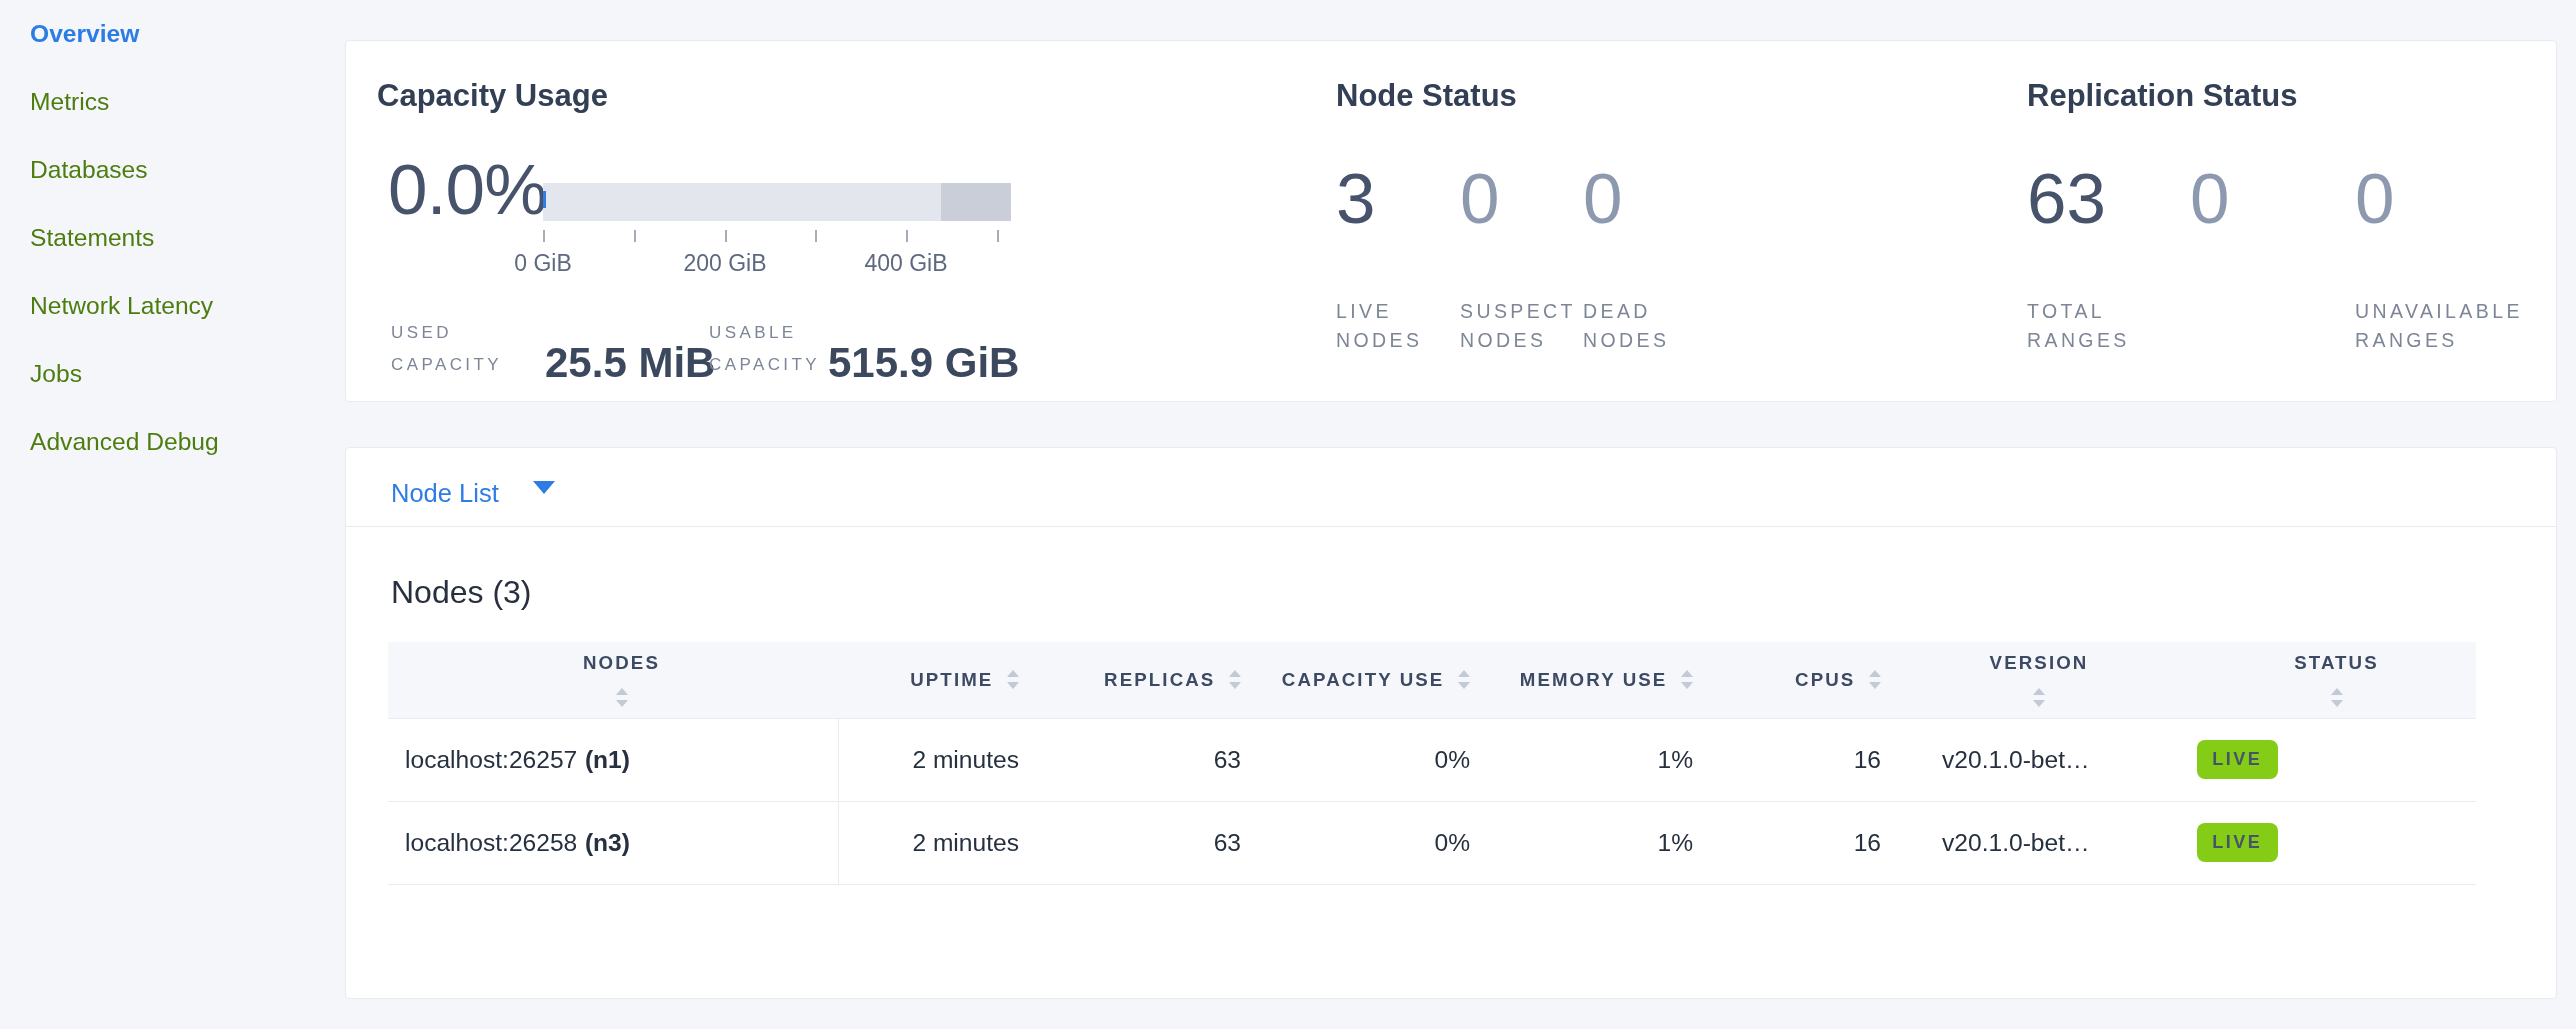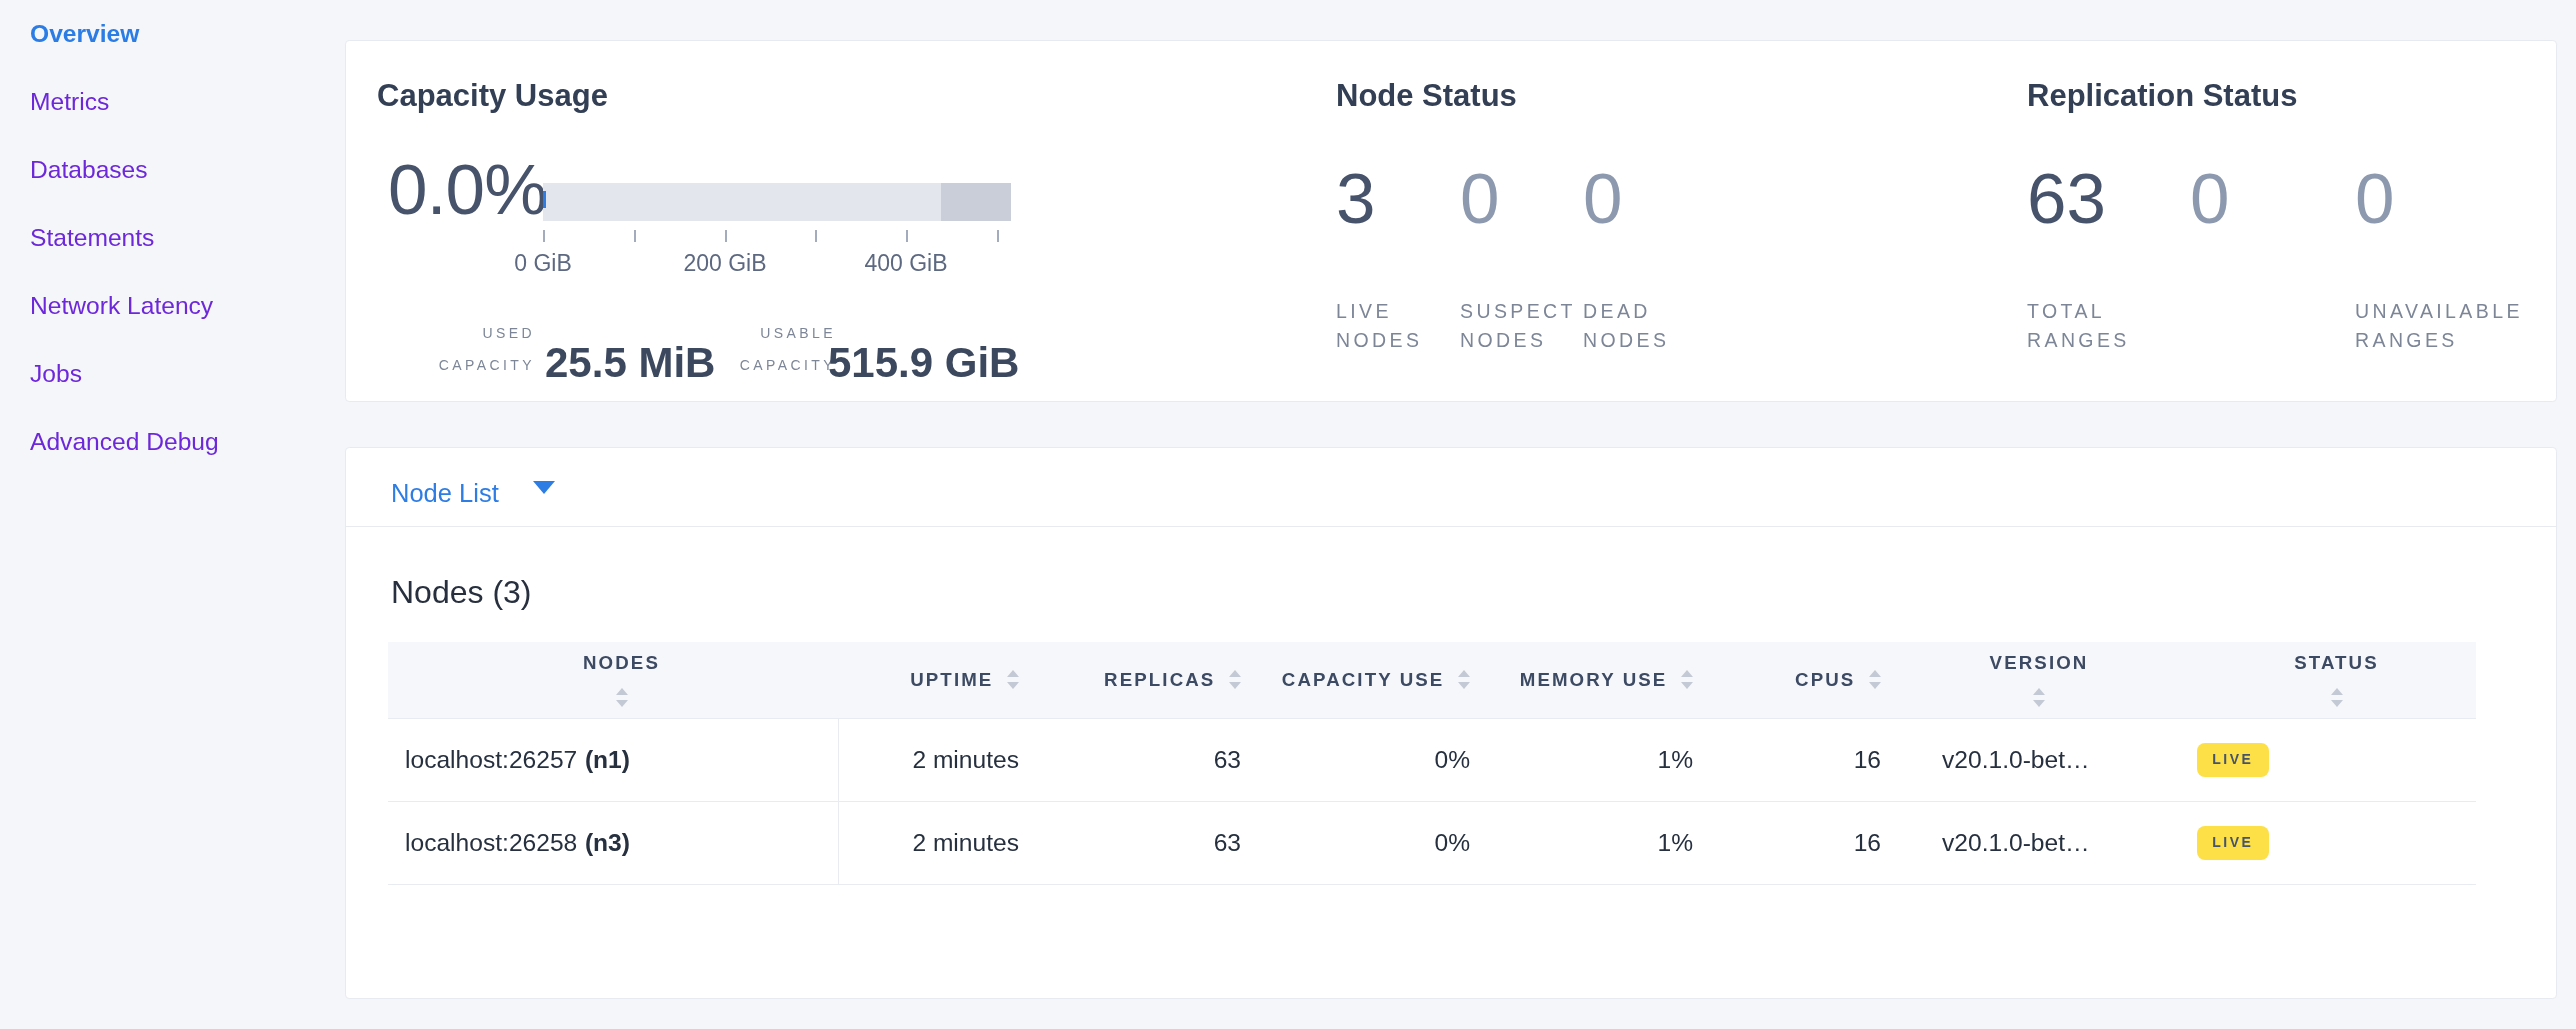--- a/index.html
+++ b/index.html
@@ -7,21 +7,21 @@
   .canvas {
     position:relative; width:2576px; height:1030px; overflow:hidden;
     background:#f4f6fa; font-family:"Liberation Sans", sans-serif;
     color:#26303f;
   }
 
   
   .sidebar { position:absolute; left:30px; top:0; width:306px; }
   .nav-item {
     height:68px; display:flex; align-items:center;
-    font-size:24.6px; color:#6d28d9; cursor:pointer; white-space:nowrap;
+    font-size:24.6px; color:#4d7c0f; cursor:pointer; white-space:nowrap;
   }
   .nav-item.active { color:#2b7ce4; font-weight:700; }
 
   
   .card {
     position:absolute; background:#ffffff;
     border:1.7px solid #e7eaf0; border-radius:4.2px;
   }
   .card1 { left:345px; top:40px;  width:2212px; height:362px; }
   .card2 { left:345px; top:447px; width:2212px; height:552px; }
@@ -45,22 +45,22 @@
   .axis { position:absolute; left:197px; top:189px; width:468px; height:12px; }
   .tick { position:absolute; top:0; width:1.7px; height:12px; background:#a3abbc; }
   .k0{left:0;} .k1{left:91px;} .k2{left:182px;} .k3{left:272px;} .k4{left:363px;} .k5{left:454px;}
   .tlab {
     position:absolute; top:209px; font-size:23px; color:#5d6980;
     transform:translateX(-50%); white-space:nowrap;
   }
   .tl0{left:197px;} .tl1{left:379px;} .tl2{left:560px;}
 
   .stat-label {
-    position:absolute; font-size:14px; letter-spacing:3.4px; line-height:32px;
-    color:#7d8697; text-transform:uppercase;text-align:right;
+    position:absolute; font-size:17px; letter-spacing:3.4px; line-height:32px;
+    color:#7d8697; text-transform:uppercase;
   }
   .cap-label1 { left:45px;  top:276px; width:144px; }
   .cap-label2 { left:363px; top:276px; width:127px; }
   .stat-value {
     position:absolute; top:299px; font-size:42px; line-height:46px;
     font-weight:600; color:#3c485e; white-space:nowrap;
   }
   .cap-val1 { left:199px; }
   .cap-val2 { left:482px; }
 
@@ -119,22 +119,22 @@
     border-left:6px solid transparent; border-right:6px solid transparent;
     border-top:7.6px solid #c3c9d5;
   }
   tbody tr { height:83px; background:#ffffff; }
   td { padding:0; border-bottom:1.7px solid #e8ebf1; font-size:24.6px; color:#26303f; }
   td.c-node { border-right:1.7px solid #e8ebf1; padding-left:17px; }
   td.r { text-align:right; }
   td.pad2 { padding-left:61px; }
   .node-id { font-weight:700; margin-left:7.6px; }
   .badge {
-    display:inline-block; background:#fde047; border-radius:8px;
-    padding:8.5px 15.3px; font-size:14px; font-weight:700; letter-spacing:2.5px;
+    display:inline-block; background:#84cc16; border-radius:8px;
+    padding:8.5px 15.3px; font-size:18px; font-weight:700; letter-spacing:2.5px;
     color:#46536b; line-height:1.2;
   }
 </style>
 </head>
 <body>
 
 <div class="canvas">
 
   <nav class="sidebar">
     <div class="nav-item active">Overview</div>

